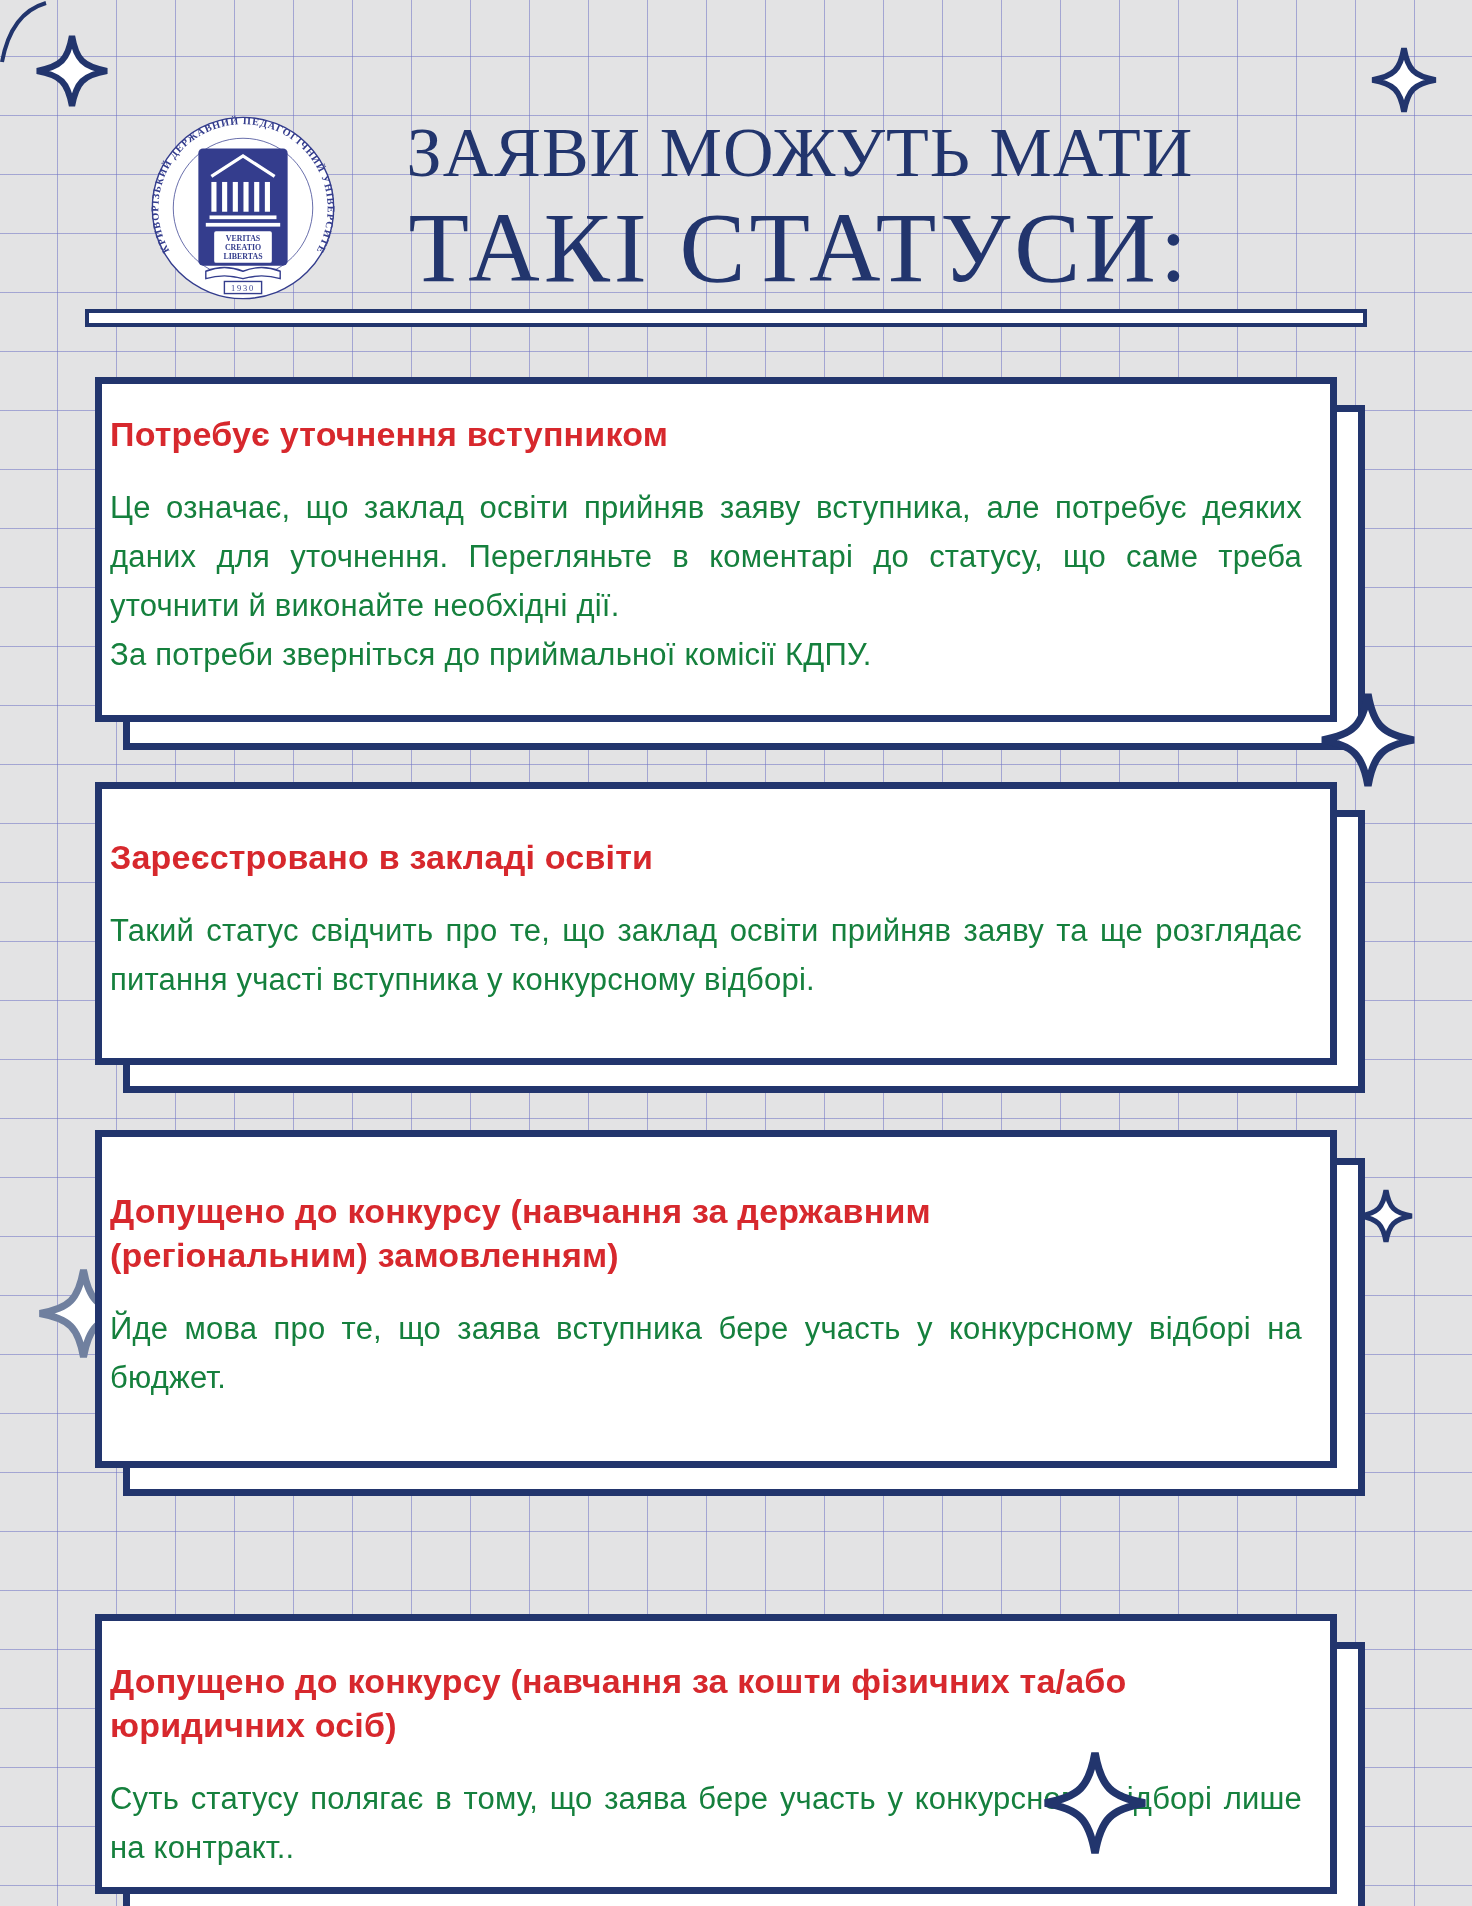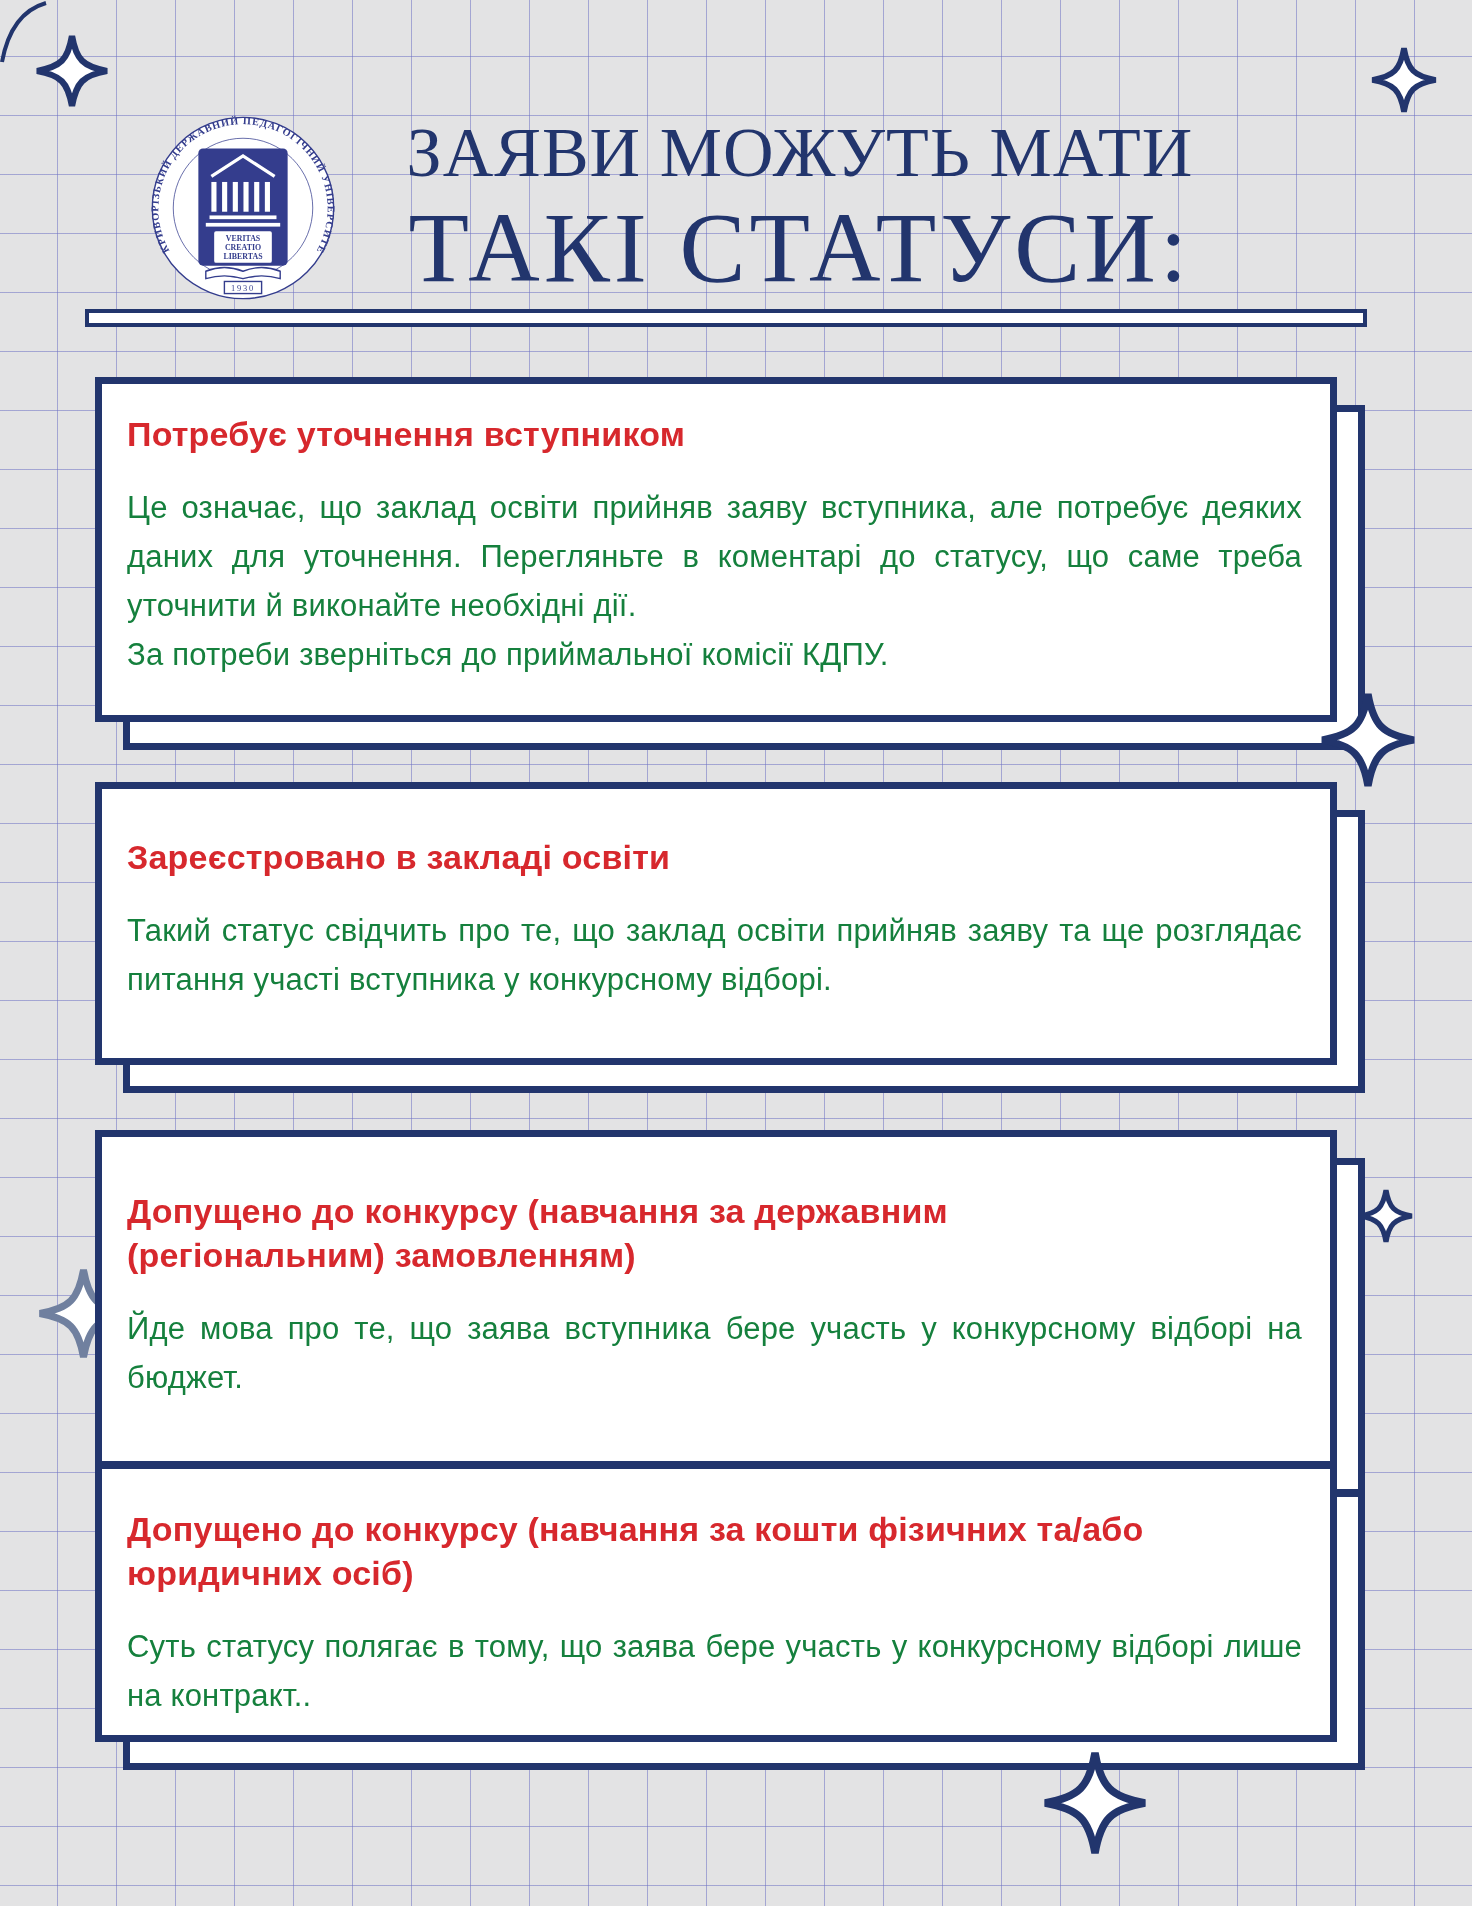--- a/index.html
+++ b/index.html
@@ -31,34 +31,34 @@
   }
   
   .card{position:absolute;left:95px;width:1242px;z-index:2;}
   .card .card-shadow{
     position:absolute;left:28px;top:28px;width:100%;height:100%;
     background:#ffffff;border:7px solid #22356d;box-sizing:border-box;
   }
   .card .card-box{
     position:absolute;left:0;top:0;width:100%;height:100%;
     background:#ffffff;border:7px solid #22356d;box-sizing:border-box;
-    padding:28px 28px 20px 25px;
+    padding:28px 28px 20px 8px;
   }
   .card h2{
     margin:0 0 28px 0;color:#d7282d;font-size:34px;line-height:1.3;
     font-weight:bold;letter-spacing:.2px;
   }
   .card p{
     margin:0;color:#15803d;font-size:31px;line-height:1.58;
     text-align:justify;letter-spacing:.2px;
   }
   .c1{top:377px;height:345px;}
   .c2{top:782px;height:283px;}
   .c3{top:1130px;height:338px;}
-  .c4{top:1462px;height:280px;}
+  .c4{top:1614px;height:280px;}
   .c2 .card-box{padding-top:46px;}
   .c3 .card-box{padding-top:52px;}
   .c4 .card-box{padding-top:38px;}
   .c3 h2{max-width:950px;}
   .c4 h2{max-width:1060px;}
   
   .sparkle{position:absolute;}
   .z-low{z-index:1;} .z-high{z-index:3;}
   .corner-arc{position:absolute;left:0;top:0;z-index:1;}
 </style>

